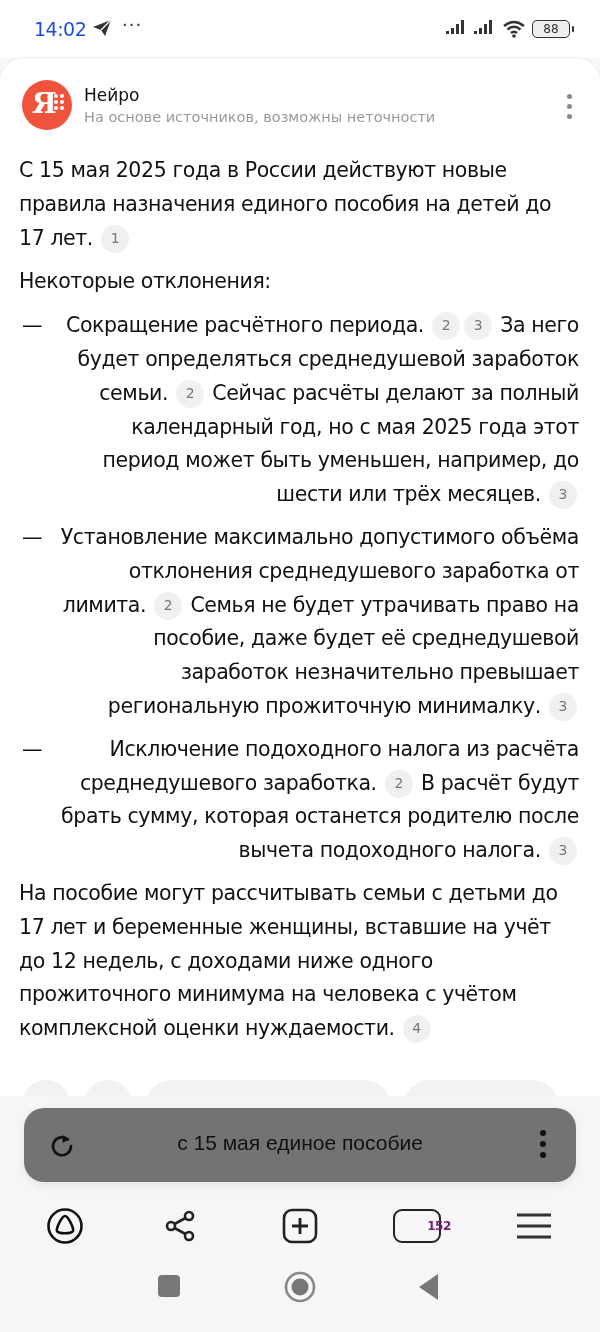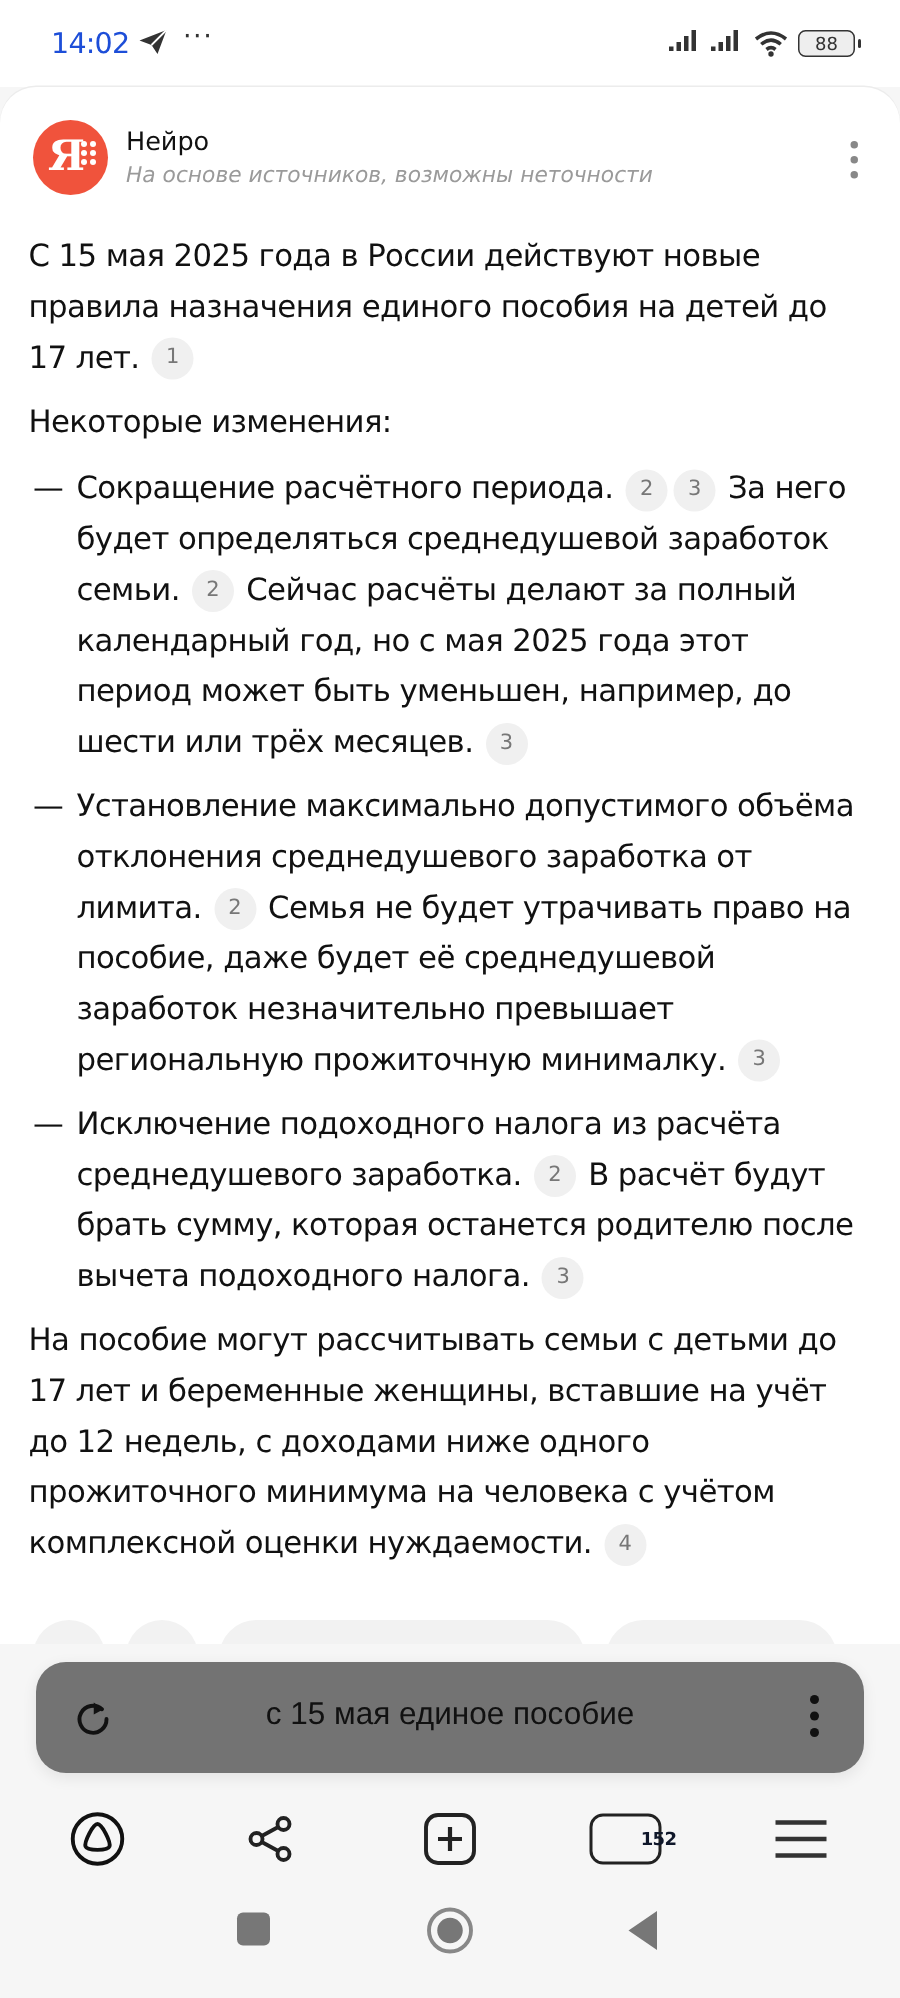--- a/index.html
+++ b/index.html
@@ -19,45 +19,45 @@
 
     
     .card { position: absolute; left: 0; top: 58px; width: 600px; height: 1100px; background: #ffffff; border-radius: 24px 24px 0 0; box-shadow: 0 -1px 0 #ececec; overflow: hidden; }
     .head { position: absolute; left: 22px; top: 22px; display: flex; align-items: center; }
     .logo { width: 50px; height: 50px; border-radius: 50%; background: #f0533c; position: relative; }
     .logo .ya { position: absolute; left: 10px; top: 7px; color: #fff; font-size: 28px; font-weight: bold; font-family: "DejaVu Serif", serif; }
     .logo .dots { position: absolute; left: 26px; top: 14px; display: grid; grid-template-columns: repeat(3, 4px); gap: 2px; }
     .logo .dots b { width: 4px; height: 4px; border-radius: 50%; background: #fff; display: block; }
     .head-text { margin-left: 12px; }
     .brand { font-size: 17px; color: #111; }
-    .subtitle { font-size: 14.5px; color: #9a9a9a; margin-top: 4px; font-style: italic; }
+    .subtitle { font-size: 14.5px; color: #9a9a9a; margin-top: 4px; }
     .kebab { position: absolute; right: 28px; top: 36px; display: flex; flex-direction: column; gap: 5px; }
     .kebab i { width: 5px; height: 5px; border-radius: 50%; background: #888; display: block; }
 
     .content { position: absolute; left: 19px; top: 96px; width: 560px; font-size: 20.5px; line-height: 33.8px; color: #111; letter-spacing: -0.4px; }
     .content p { margin-bottom: 10px; }
     .cite { display: inline-flex; align-items: center; justify-content: center; width: 28px; height: 28px; border-radius: 50%; background: #f0f0f0; font-size: 14px; color: #777; vertical-align: middle; margin: 0 2px; letter-spacing: 0; }
     ul.changes { list-style: none; margin-top: 4px; }
-    ul.changes li { position: relative; padding-left: 32px; margin-bottom: 9px; }
+    ul.changes li { position: relative; padding-left: 32px; margin-bottom: 9px; text-align: right; }
     ul.changes li::before { content: "—"; position: absolute; left: 3px; top: 0; }
 
     .chips { position: absolute; left: 22px; top: 1022px; display: flex; gap: 14px; }
     .chip { height: 50px; background: #f2f2f2; border-radius: 25px; }
 
     
     .bottom { position: absolute; left: 0; top: 1096px; width: 600px; height: 236px; background: #f6f6f6; }
     .searchbar { position: absolute; left: 24px; top: 12px; width: 552px; height: 74px; background: #737373; border-radius: 20px; box-shadow: 0 3px 10px rgba(0,0,0,0.08); }
     .refresh { position: absolute; left: 24px; top: 24px; }
     .query { position: absolute; left: 0; right: 0; top: 23px; text-align: center; font-size: 21px; color: #111; font-family: "Liberation Sans", sans-serif; }
     .sb-kebab { position: absolute; right: 30px; top: 22px; display: flex; flex-direction: column; gap: 5px; }
     .sb-kebab i { width: 6px; height: 6px; border-radius: 50%; background: #111; display: block; }
 
     .toolbar { position: absolute; left: 0; top: 102px; width: 600px; height: 50px; }
     .tb { position: absolute; top: 8px; width: 40px; height: 40px; display: flex; align-items: center; justify-content: center; }
-    .tabs-count { width: 34px; height: 34px; border: 2.6px solid #222; border-radius: 9px; font-size: 12px; display: flex; align-items: center; justify-content: center; font-weight: bold; color: #0f172a; letter-spacing: -0.5px; padding-left: 44px; }
+    .tabs-count { width: 34px; height: 34px; border: 2.6px solid #222; border-radius: 9px; font-size: 12px; display: flex; align-items: center; justify-content: center; font-weight: bold; color: #701a75; letter-spacing: -0.5px; padding-left: 44px; }
 
     .navbar { position: absolute; left: 0; top: 176px; width: 600px; height: 50px; }
     .nav { position: absolute; top: 0; }
   </style>
 </head>
 <body>
 
 <div class="statusbar">
   <span class="sb-time">14:02</span>
   <span class="sb-tg">
@@ -119,21 +119,21 @@
       <i></i>
       <i></i>
       <i></i>
     </div>
 
   <div class="content">
     <p>
       <span>С 15 мая 2025 года в России действуют новые правила назначения единого пособия на детей до 17 лет.</span>
       <span class="cite">1</span>
     </p>
-    <p>Некоторые изменения:</p>
+    <p>Некоторые отклонения:</p>
     <ul class="changes">
       <li>
         <span>Сокращение расчётного периода.</span>
         <span class="cite">2</span><span class="cite">3</span>
         <span>За него будет определяться среднедушевой заработок семьи.</span>
         <span class="cite">2</span>
         <span>Сейчас расчёты делают за полный календарный год, но с мая 2025 года этот период может быть уменьшен, например, до шести или трёх месяцев.</span>
         <span class="cite">3</span>
       </li>
       <li>

